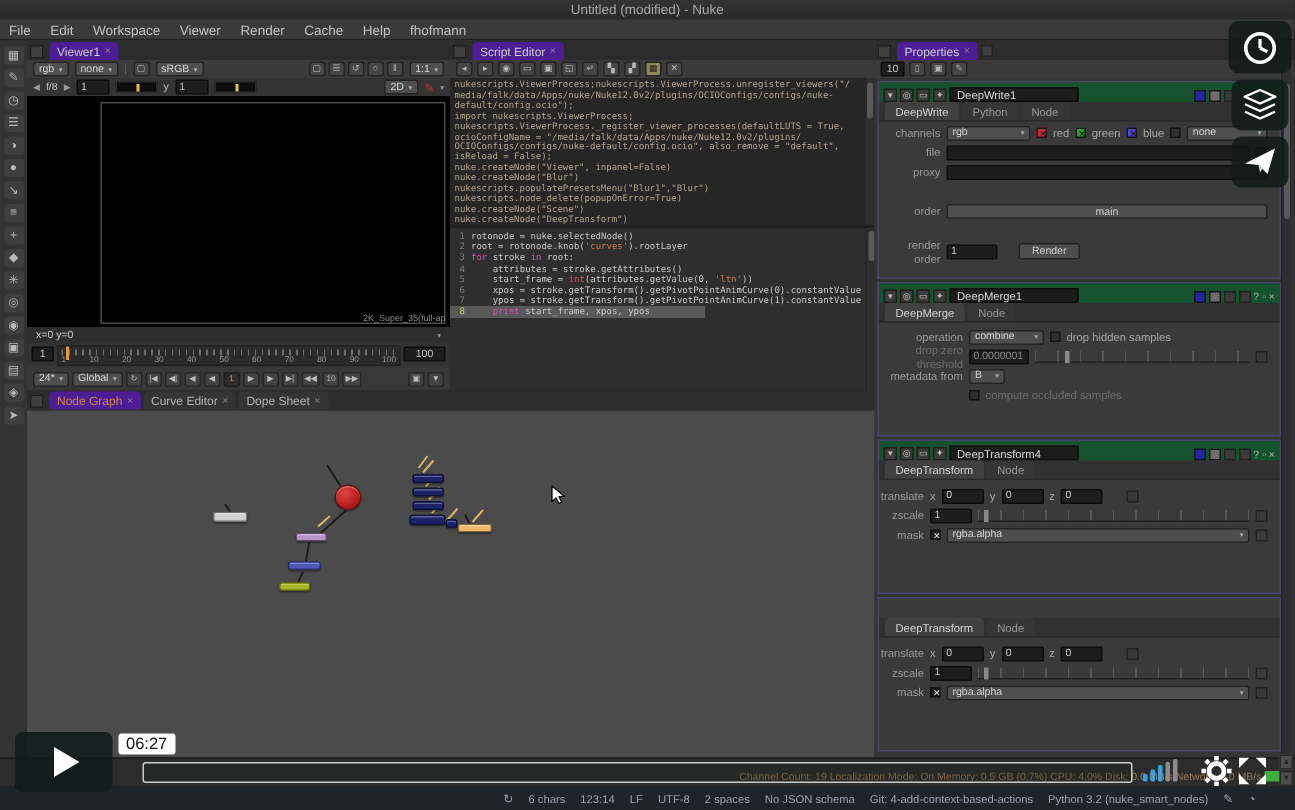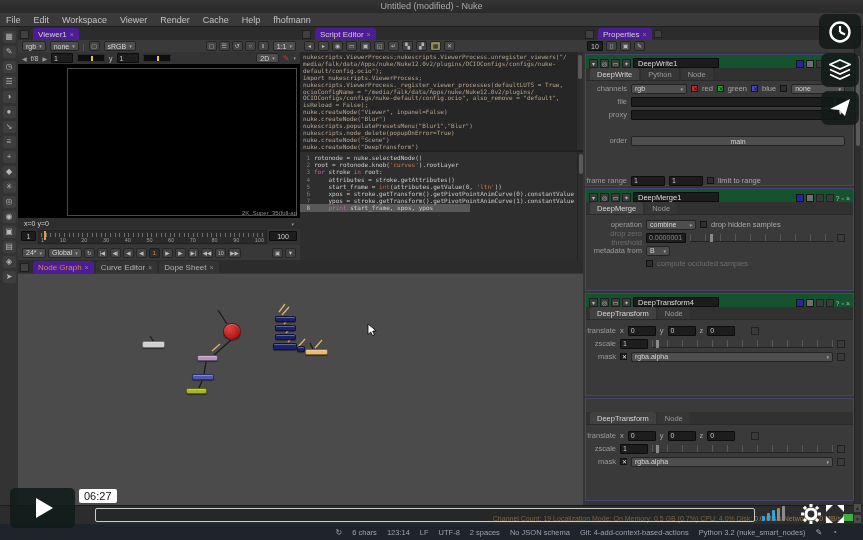--- a/index.html
+++ b/index.html
@@ -408,26 +408,25 @@
       <span class="ffold"></span>
     </div>
     <div class="prow" style="top:53px">
       <span class="plbl" style="width:41px">proxy</span>
       <span class="inp" style="flex:1"></span>
     </div>
     <div class="prow" style="top:79px">
       <span class="plbl" style="width:41px">order</span>
       <span class="wideb">main</span>
     </div>
-    <div class="prow" style="top:119px">
-      <span class="plbl" style="width:41px">frame range</span>
+    <div class="prow" style="top:106px">
+      <span class="plbl" style="width:41px">render order</span>
       <span class="inp" style="width:34px">1</span>
-      <span class="inp" style="width:34px">1</span>
-      <span class="cb"></span>
-      <span>limit to range</span>
+      <span style="width:6px"></span>
+      <span class="pbtn">Render</span>
     </div>
   </div>
 
   <div class="ppanel" style="left:2px;top:161px;width:269px;height:103px">
     <div class="phdr">
       <span class="phbtn">▾</span>
       <span class="phbtn">◎</span>
       <span class="phbtn">▭</span>
       <span class="phbtn">✦</span>
       <span class="pname">DeepMerge1</span>

